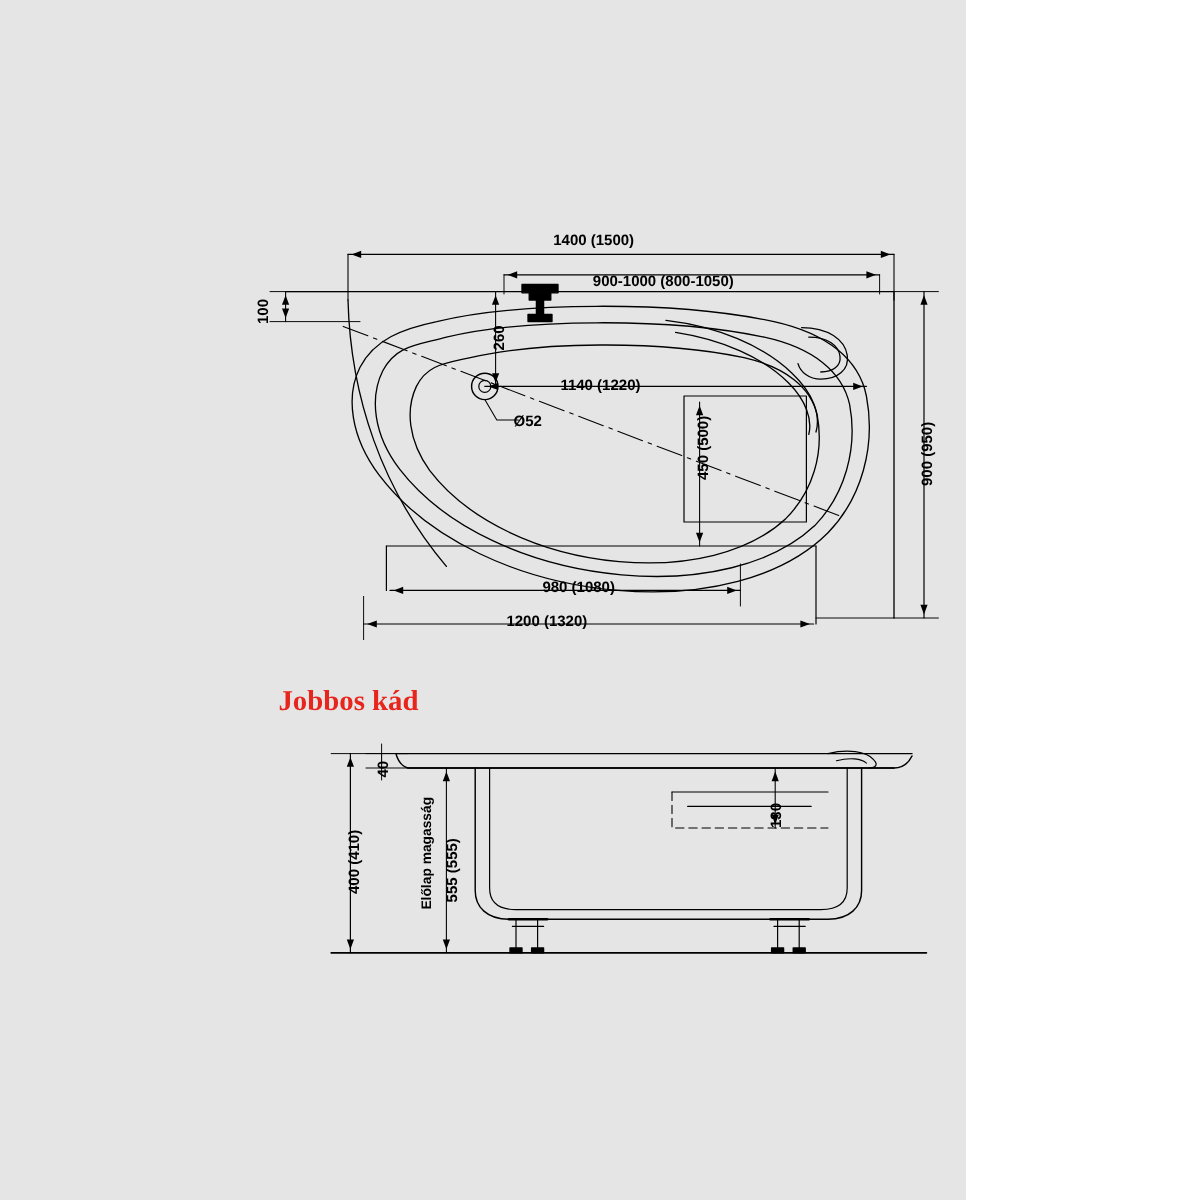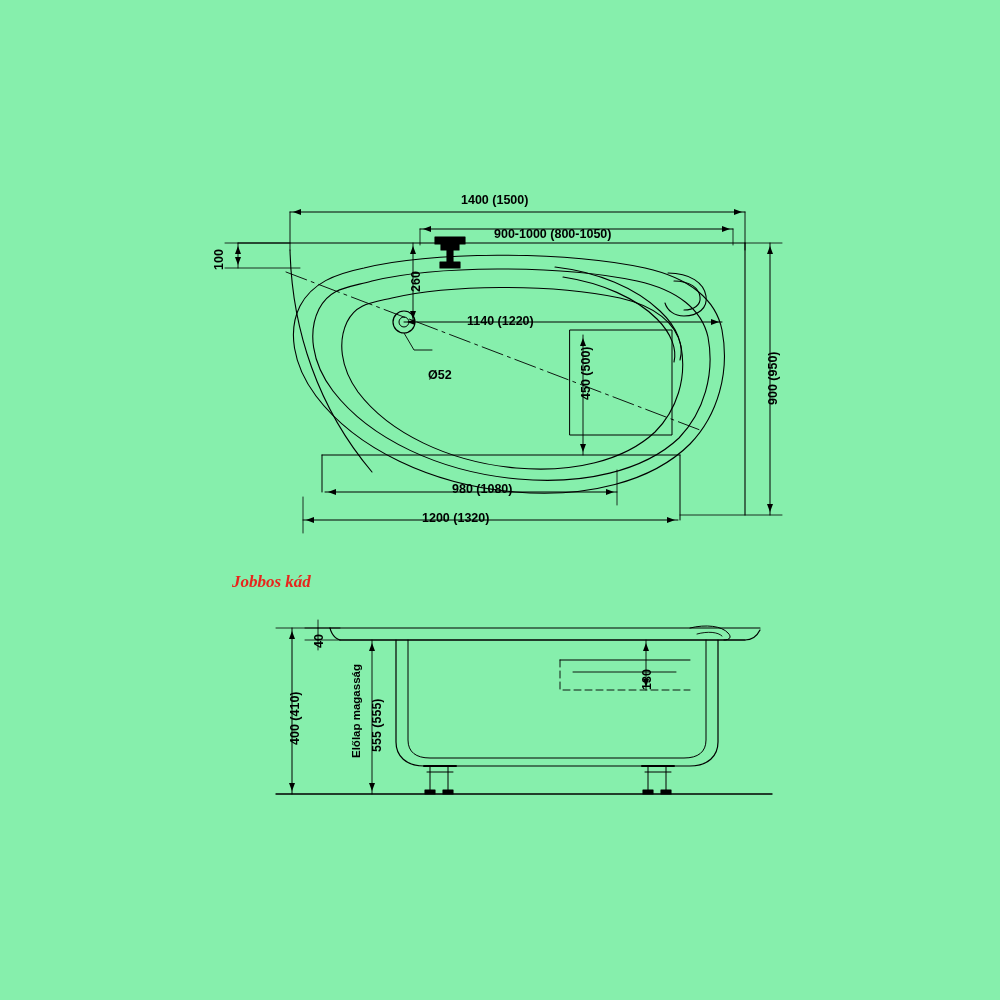--- a/index.html
+++ b/index.html
@@ -8,46 +8,45 @@
     background: #ffffff;
   }
   body {
     width: 1000px;
     height: 1000px;
     font-family: "Liberation Sans", sans-serif;
     overflow: hidden;
   }
   #sheet {
     position: relative;
-    width: 1000px;
+    width: 805px;
     height: 1000px;
-    background: #86efac;
+    background: #e5e5e5;
   }
   .dim-label {
     position: absolute;
     font-family: "Liberation Sans", sans-serif;
     font-size: 12.5px;
     font-weight: bold;
     color: #000000;
     white-space: nowrap;
     letter-spacing: 0px;
   }
   .dim-label.small {
     font-size: 11.5px;
   }
   .rot90 {
     transform: rotate(-90deg);
     transform-origin: left top;
   }
   .title-note {
     position: absolute;
     font-family: "Liberation Serif", serif;
-    font-size: 17px;
+    font-size: 24px;
     font-weight: bold;
-    font-style: italic;
     color: #e8251c;
     white-space: nowrap;
   }
   svg { position: absolute; left: 0; top: 0; }
 </style>
 </head>
 <body>
 
 <div id="sheet">
 
@@ -216,21 +215,21 @@
   </svg>
 
   <div class="dim-label" style="left:461px; top:193px;">1400 (1500)</div>
 
   <div class="dim-label" style="left:494px; top:227px;">900-1000 (800-1050)</div>
 
   <div class="dim-label rot90" style="left:212px; top:270px;">100</div>
 
   <div class="dim-label rot90" style="left:409px; top:292px;">260</div>
 
-  <div class="dim-label" style="left:428px; top:368px;">Ø52</div>
+  <div class="dim-label" style="left:428px; top:344px;">Ø52</div>
 
   <div class="dim-label" style="left:456px; top:314px;margin-left:11px;">1140 (1220)</div>
 
   <div class="dim-label rot90" style="left:579px; top:400px;">450 (500)</div>
 
   <div class="dim-label rot90" style="left:766px; top:405px;">900 (950)</div>
 
   <div class="dim-label" style="left:432px; top:482px;margin-left:20px;">980 (1080)</div>
 
   <div class="dim-label" style="left:422px; top:511px;">1200 (1320)</div>

